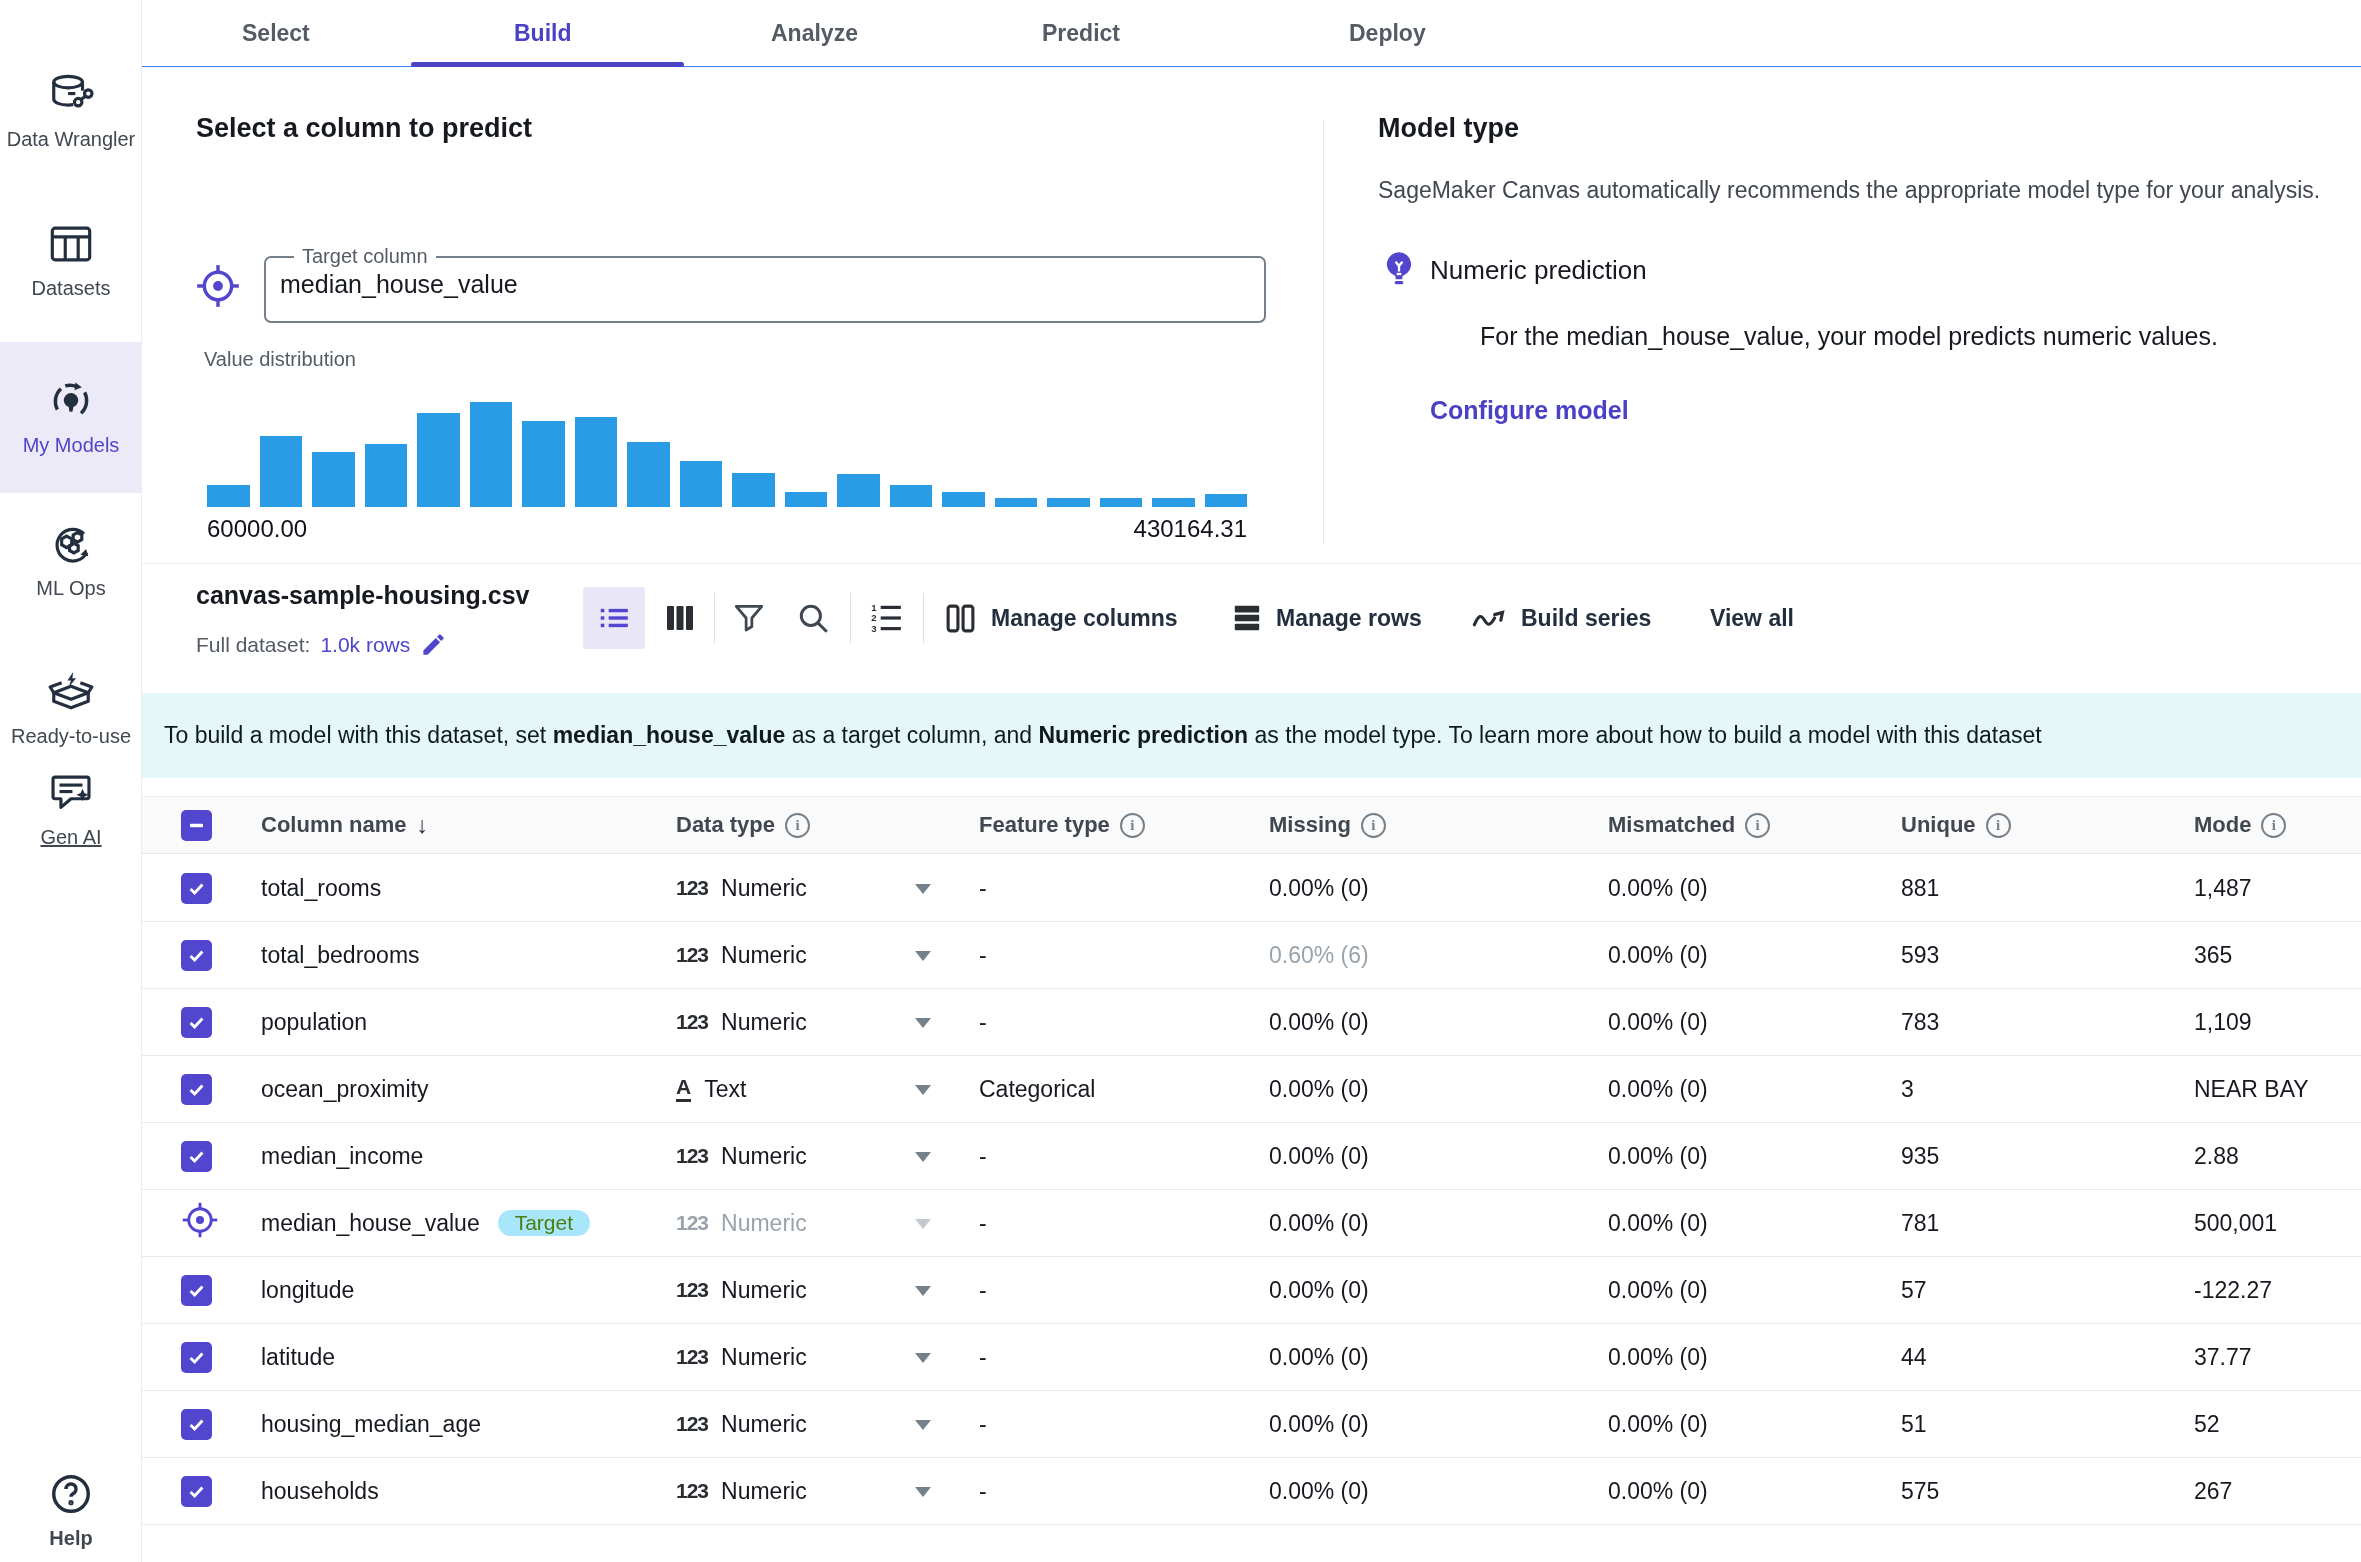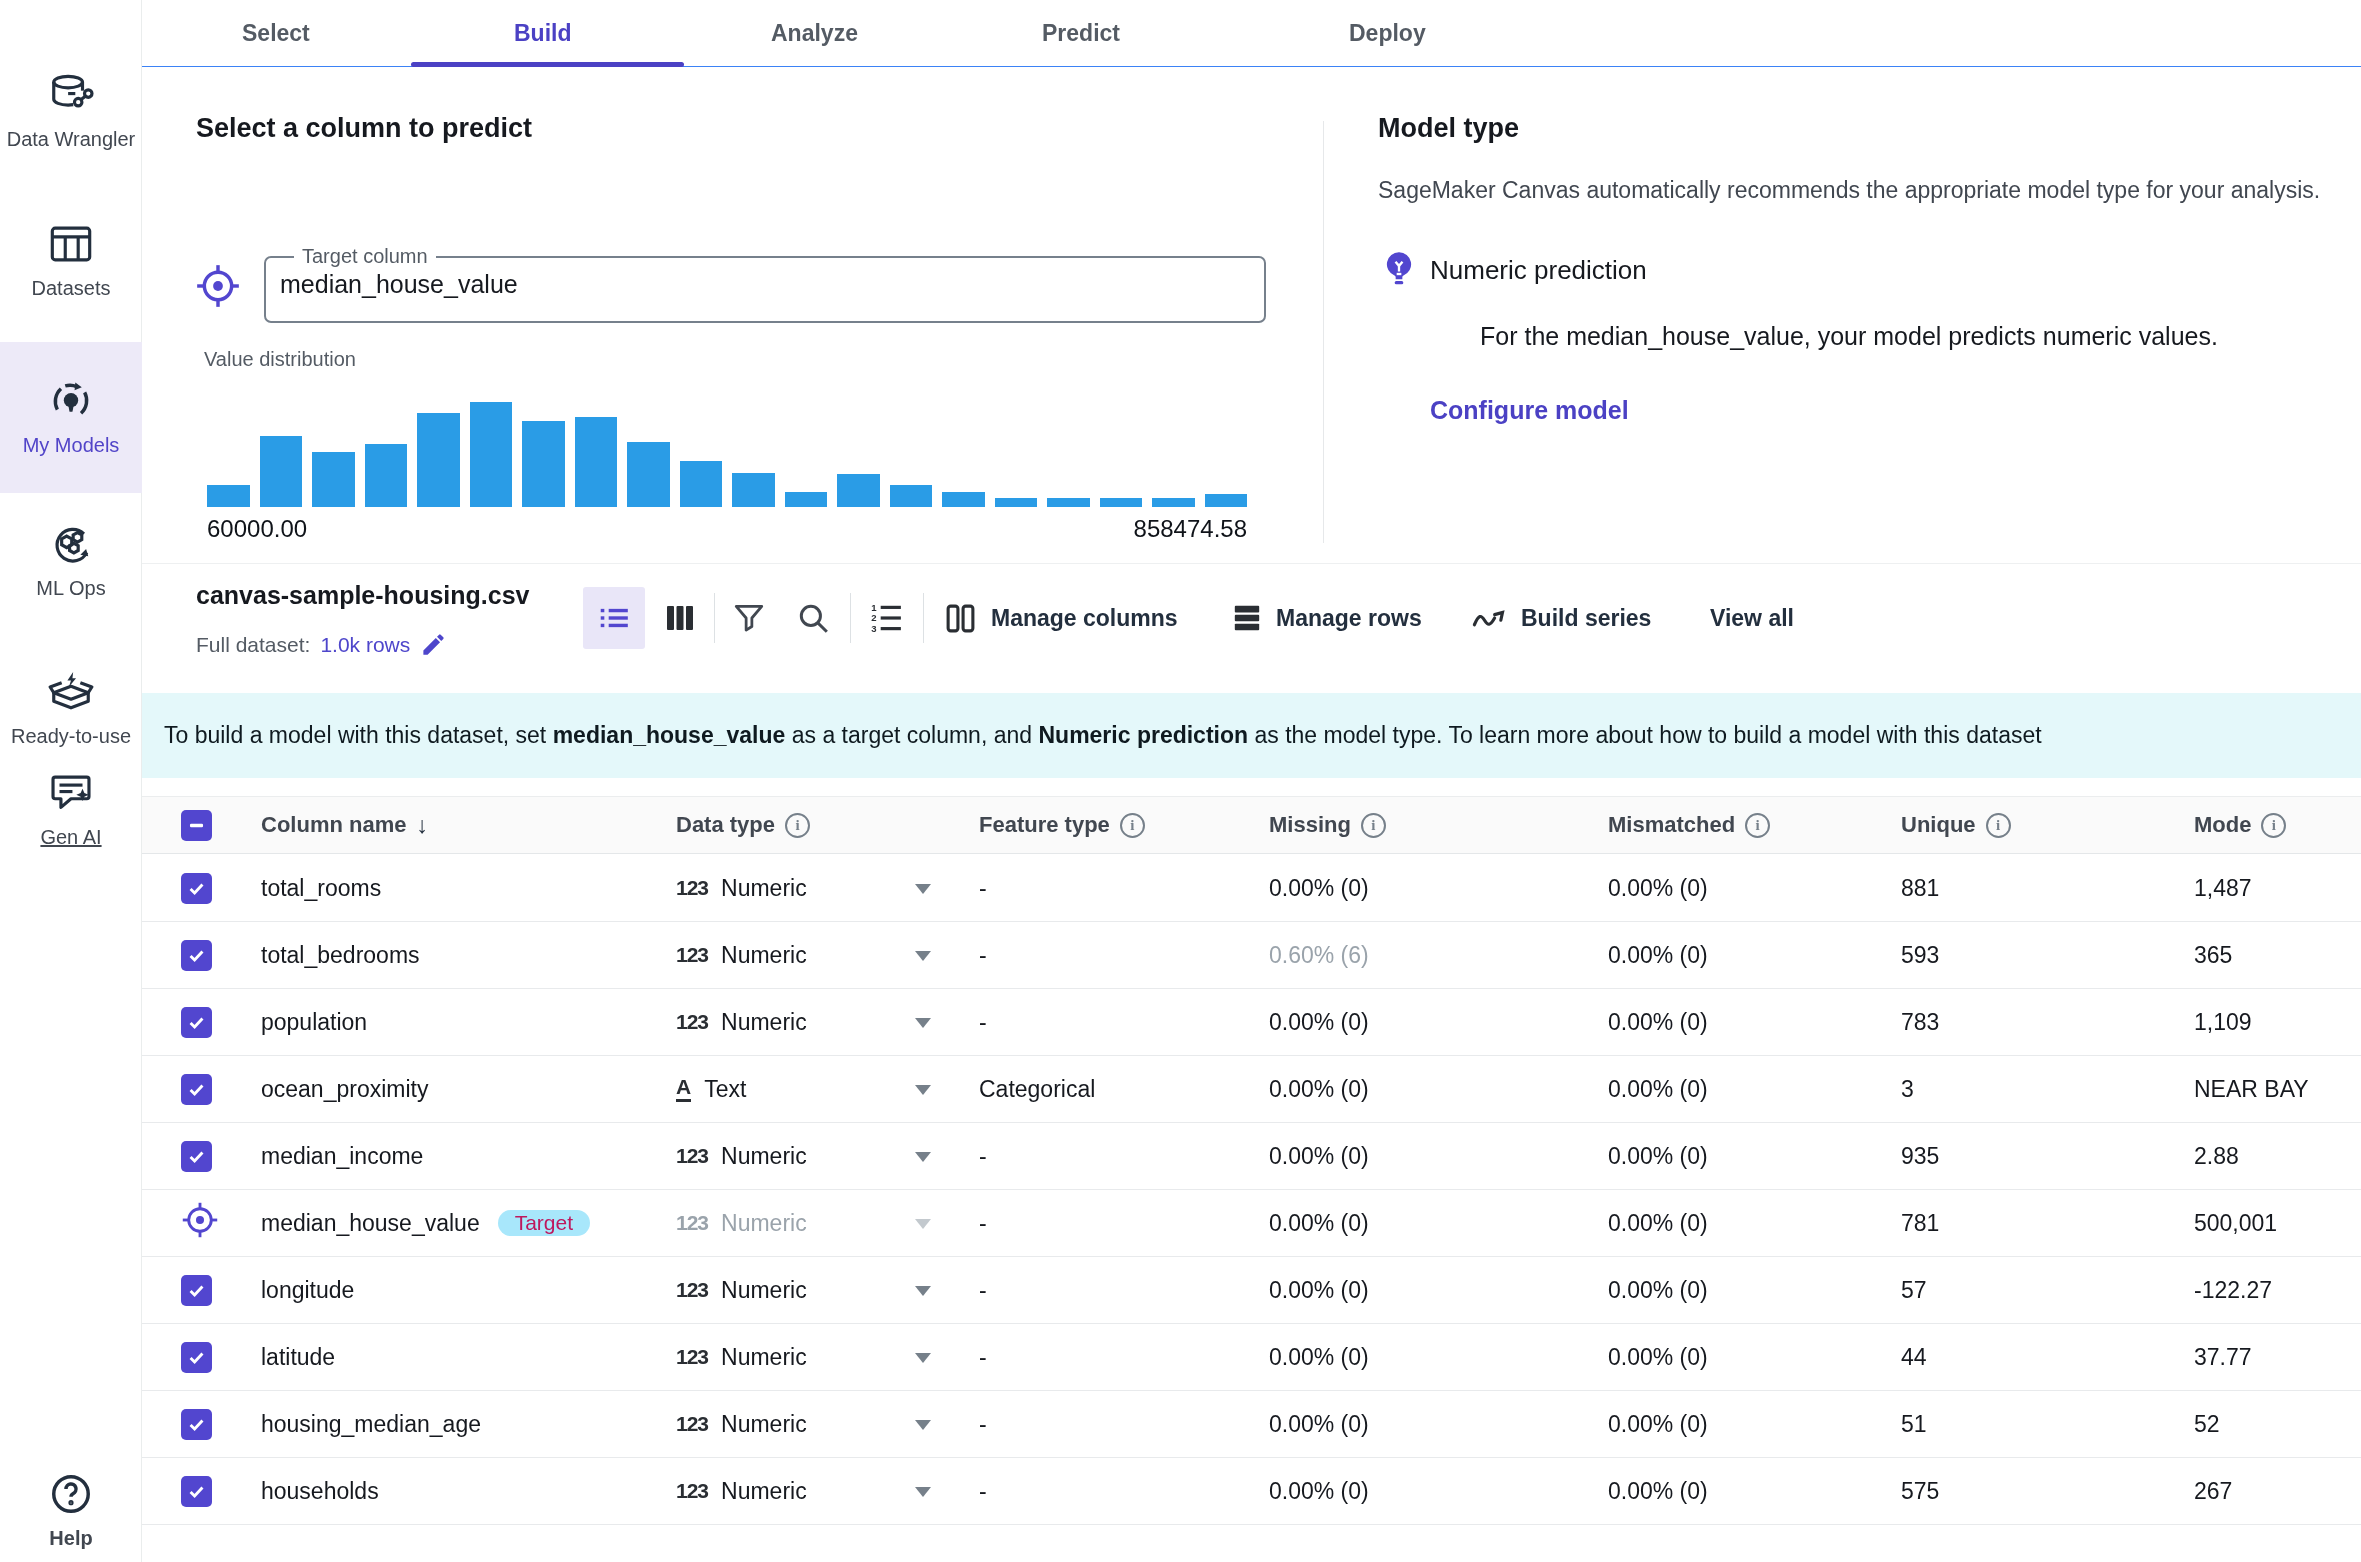--- a/index.html
+++ b/index.html
@@ -71,21 +71,21 @@
   .c-check { left:39px; } .c-name { left:119px; gap:18px; } .c-dtype { left:534px; width:274px; gap:13px; }
   .c-feature { left:837px; } .c-missing { left:1127px; } .c-mismatched { left:1466px; } .c-unique { left:1759px; } .c-mode { left:2052px; }
   .thead .cell { font-size:22px; font-weight:700; color:#414750; gap:10px; }
   .checkbox { width:31px; height:31px; border-radius:5px; background:#5246cf; display:flex; align-items:center; justify-content:center; cursor:pointer; }
   .dt-num { font-size:21px; font-weight:700; letter-spacing:-1px; color:#2a2e33; }
   .dt-alpha { font-size:21px; font-weight:700; color:#2a2e33; border-bottom:3px solid #2a2e33; line-height:1.05; }
   .caret { position:absolute; left:239px; top:29px; width:0; height:0;
     border-left:8px solid transparent; border-right:8px solid transparent; border-top:10px solid #76808a; cursor:pointer; }
   .muted { color:#9aa3ab !important; }
   .muted-caret { border-top-color:#c3c9ce; }
-  .badge { background:#a8e7fb; color:#be185d; font-size:21px; padding:1px 17px; border-radius:20px; }
+  .badge { background:#a8e7fb; color:#4d7c0f; font-size:21px; padding:1px 17px; border-radius:20px; }
   .info-i { width:25px; height:25px; border:2px solid #76808a; border-radius:50%; color:#76808a;
     display:inline-flex; align-items:center; justify-content:center; font-size:15px; font-weight:700; font-family:"Liberation Serif", serif; cursor:pointer; }
   .sort-arrow { font-size:23px; color:#232f3e; font-weight:400; }
 </style>
 </head>
 <body>
 
 <div class="page">
 
   <nav class="sidebar">
@@ -214,21 +214,21 @@
       <div class="bar" style="height: 21%; background: rgb(42, 156, 230);"></div>
       <div class="bar" style="height: 14%; background: rgb(42, 156, 230);"></div>
       <div class="bar" style="height: 9%; background: rgb(42, 156, 230);"></div>
       <div class="bar" style="height: 9%; background: rgb(42, 156, 230);"></div>
       <div class="bar" style="height: 9%; background: rgb(42, 156, 230);"></div>
       <div class="bar" style="height: 9%; background: rgb(42, 156, 230);"></div>
       <div class="bar" style="height: 12%; background: rgb(42, 156, 230);"></div>
     </div>
   <div class="hist-axis">
     <span>60000.00</span>
-    <span>858474.58</span>
+    <span>430164.31</span>
   </div>
 
   <div class="vdivider"></div>
 
   <h2 class="h2 h-model">Model type</h2>
   <p class="p-desc p-sagemaker">SageMaker Canvas automatically recommends the appropriate model type for your analysis.</p>
   <span class="bulb-icon">
     <svg width="40" height="40" viewBox="0 0 24 24">
       <path d="M12 2a7.2 7.2 0 0 0-2.7 13.9c.4.2.7.5.7 1V18.2h4v-1.3c0-.5.3-.8.7-1A7.2 7.2 0 0 0 12 2z" fill="#5246cf"></path>
       <rect x="9.4" y="19.2" width="5.2" height="2" rx="1" fill="#5246cf"></rect>

